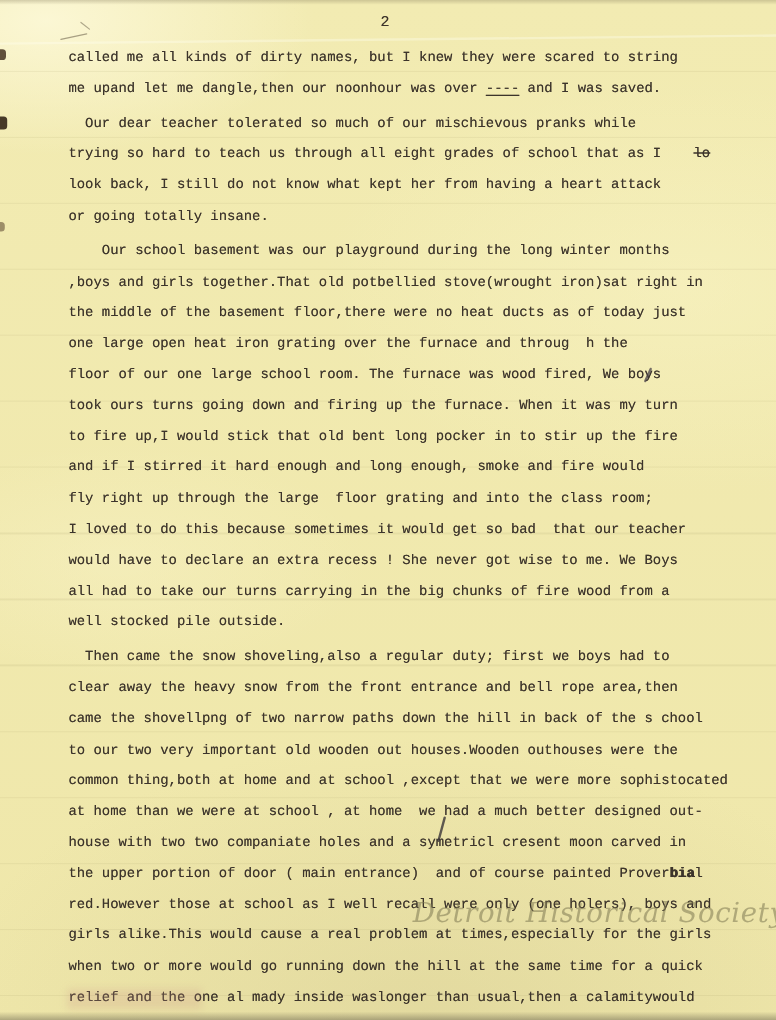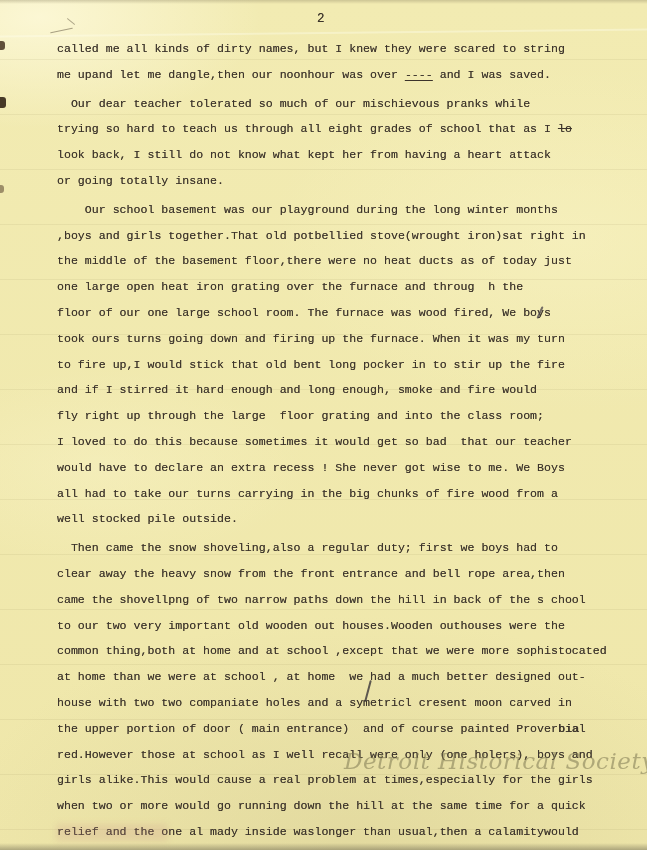--- a/index.html
+++ b/index.html
@@ -41,22 +41,22 @@
   }
   .typed-text{
     position:absolute;left:57px;top:36px;right:12px;
     font-size:11.6px;line-height:25.8px;
     color:#3c342b;
     white-space:pre;
     text-shadow:0 0 0.5px rgba(60,50,40,0.65);
   }
   .paragraph + .paragraph{margin-top:3px;}
   .seg-underline{text-decoration:underline;text-underline-offset:2px;}
-  .seg-strike{text-decoration:line-through;}
-  .seg-overstrike{font-weight:normal;text-shadow:0.6px 0 currentColor, 0 0 0.5px rgba(60,50,40,0.65);margin-top:24px;}
+  .seg-strike{text-decoration:line-through;margin-left:20px;}
+  .seg-overstrike{font-weight:bold;text-shadow:0.6px 0 currentColor, 0 0 0.5px rgba(60,50,40,0.65);margin-top:24px;}
   .pen-mark{position:absolute;border-radius:1px;}
   .crease-a{left:50px;top:30px;width:23px;height:1px;
     background:rgba(100,90,68,0.55);transform:rotate(-12deg);}
   .crease-b{left:66px;top:21px;width:10px;height:1px;
     background:rgba(100,90,68,0.5);transform:rotate(38deg);}
   .caret-fired{left:539px;top:306px;width:2px;height:13px;
     background:rgba(72,66,74,0.75);transform:rotate(24deg);}
   .slash-symetric{left:367px;top:680px;width:2px;height:22px;
     background:rgba(58,52,56,0.8);transform:rotate(15deg);}
   .stamp-blur{

